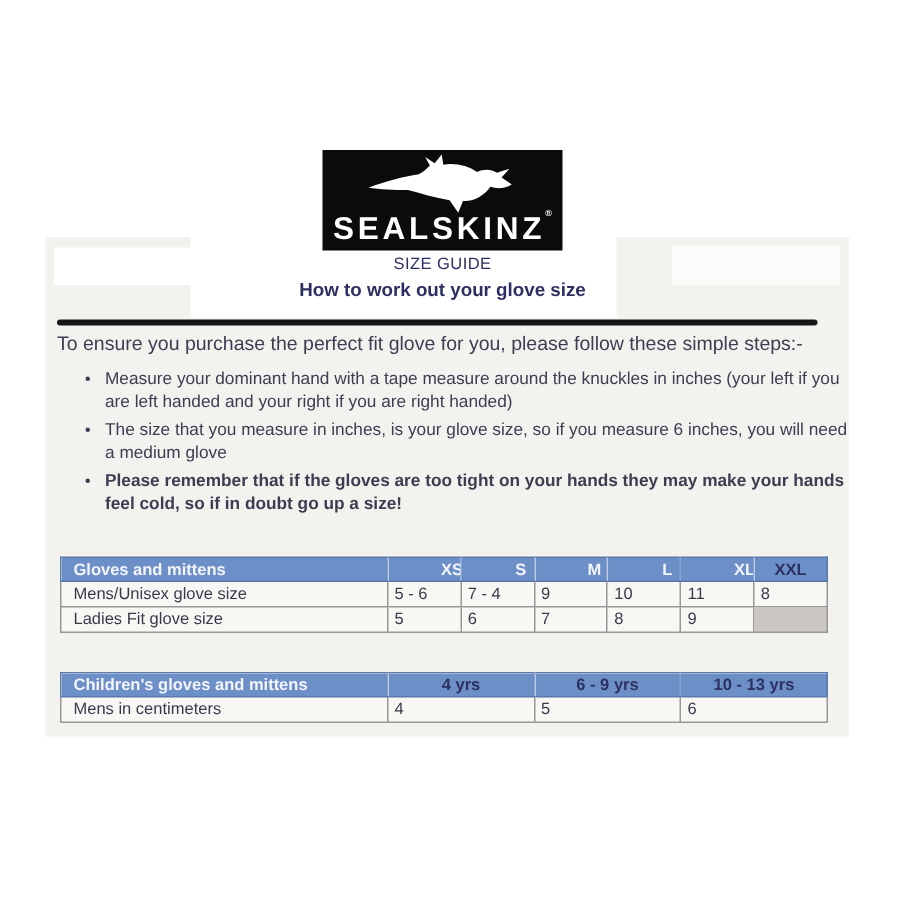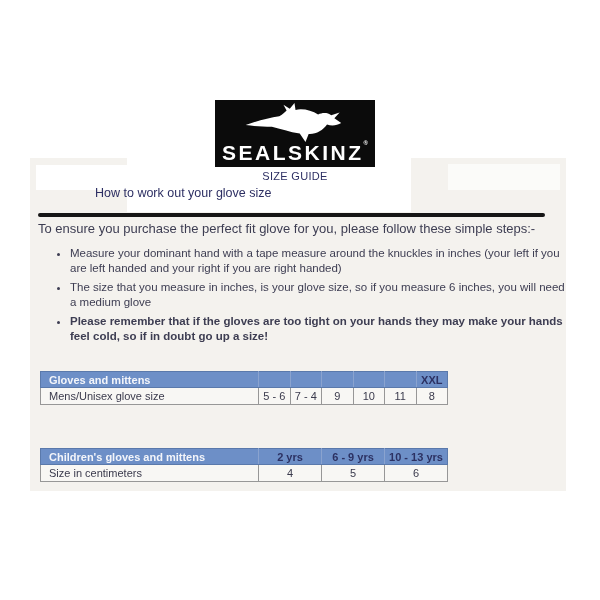--- a/index.html
+++ b/index.html
@@ -22,50 +22,50 @@
     position:relative;color:#ffffff;font-size:21px;font-weight:700;letter-spacing:2.5px;
     line-height:1;padding-bottom:4px;white-space:nowrap;
   }
   .brand .reg{font-size:6px;letter-spacing:0;vertical-align:top;position:relative;top:-2px;}
 
   .title{
     position:absolute;left:215px;top:170px;width:160px;text-align:center;
     font-size:11px;font-weight:normal;color:#2d2f63;letter-spacing:0.3px;
   }
   .subtitle{
-    position:absolute;left:95px;top:186px;width:400px;
-    font-size:12.5px;font-weight:normal;color:#2d2f63;
+    position:absolute;left:95px;top:186px;width:400px;text-align:center;
+    font-size:12.5px;font-weight:bold;color:#2d2f63;
   }
   .divider{position:absolute;left:38px;top:213px;width:507px;height:4px;background:#161616;border-radius:2px;}
 
   .intro{position:absolute;left:38px;top:221px;width:515px;margin:0;font-size:13px;line-height:15px;}
   .steps{
     position:absolute;left:52px;top:246px;width:500px;margin:0;padding:0 0 0 18px;
     font-size:11.5px;line-height:15px;
   }
   .steps li{margin:0 0 4px 0;}
   .steps li.bold{font-weight:bold;}
 
   table.t{
-    position:absolute;left:40px;width:408px;border-collapse:collapse;table-layout:fixed;
+    position:absolute;left:40px;width:512px;border-collapse:collapse;table-layout:fixed;
     background:#f8f7f4;font-size:11px;
   }
   .t1{top:371px;}
   .t2{top:448px;}
   table.t th{
     background:#6d8fc7;font-weight:bold;height:15px;padding:0 4px;
     border:1px solid #8aa3cf;border-top:1px solid #5a79ab;border-bottom:1px solid #5a79ab;
     text-align:center;overflow:hidden;white-space:nowrap;
   }
   table.t th.light{color:#f3f5fa;padding-left:35px;}
   table.t th.dark{color:#2c3162;}
   table.t th:first-child{text-align:left;padding-left:8px;border-left:1px solid #5a79ab;}
   table.t th:last-child{border-right:1px solid #5a79ab;}
   table.t td{
-    border:1px solid #979797;height:16px;padding:0 4px;text-align:center;
+    border:1px solid #979797;height:16px;padding:0 4px;
     color:#3a3a4c;overflow:hidden;white-space:nowrap;
   }
   table.t td.label{text-align:left;padding-left:8px;}
   table.t td.disabled{background:#cac7c2;}
   .t1 th:first-child,.t1 td:first-child{width:205px;}
   .t2 th:first-child,.t2 td:first-child{width:205px;}
 </style>
 </head>
 <body>
 
@@ -119,32 +119,41 @@
     <tbody>
       <tr>
         <td class="label">Mens/Unisex glove size</td>
         <td>5 - 6</td>
         <td>7 - 4</td>
         <td>9</td>
         <td>10</td>
         <td>11</td>
         <td>8</td>
       </tr>
+      <tr>
+        <td class="label">Ladies Fit glove size</td>
+        <td>5</td>
+        <td>6</td>
+        <td>7</td>
+        <td>8</td>
+        <td>9</td>
+        <td class="disabled"></td>
+      </tr>
     </tbody>
   </table>
 <table class="t t2">
     <thead>
       <tr>
         <th class="light">Children's gloves and mittens</th>
-        <th class="dark">2 yrs</th>
+        <th class="dark">4 yrs</th>
         <th class="dark">6 - 9 yrs</th>
         <th class="dark">10 - 13 yrs</th>
       </tr>
     </thead>
     <tbody>
       <tr>
-        <td class="label">Size in centimeters</td>
+        <td class="label">Mens in centimeters</td>
         <td>4</td>
         <td>5</td>
         <td>6</td>
       </tr>
     </tbody>
   </table>
 
 </body></html>

